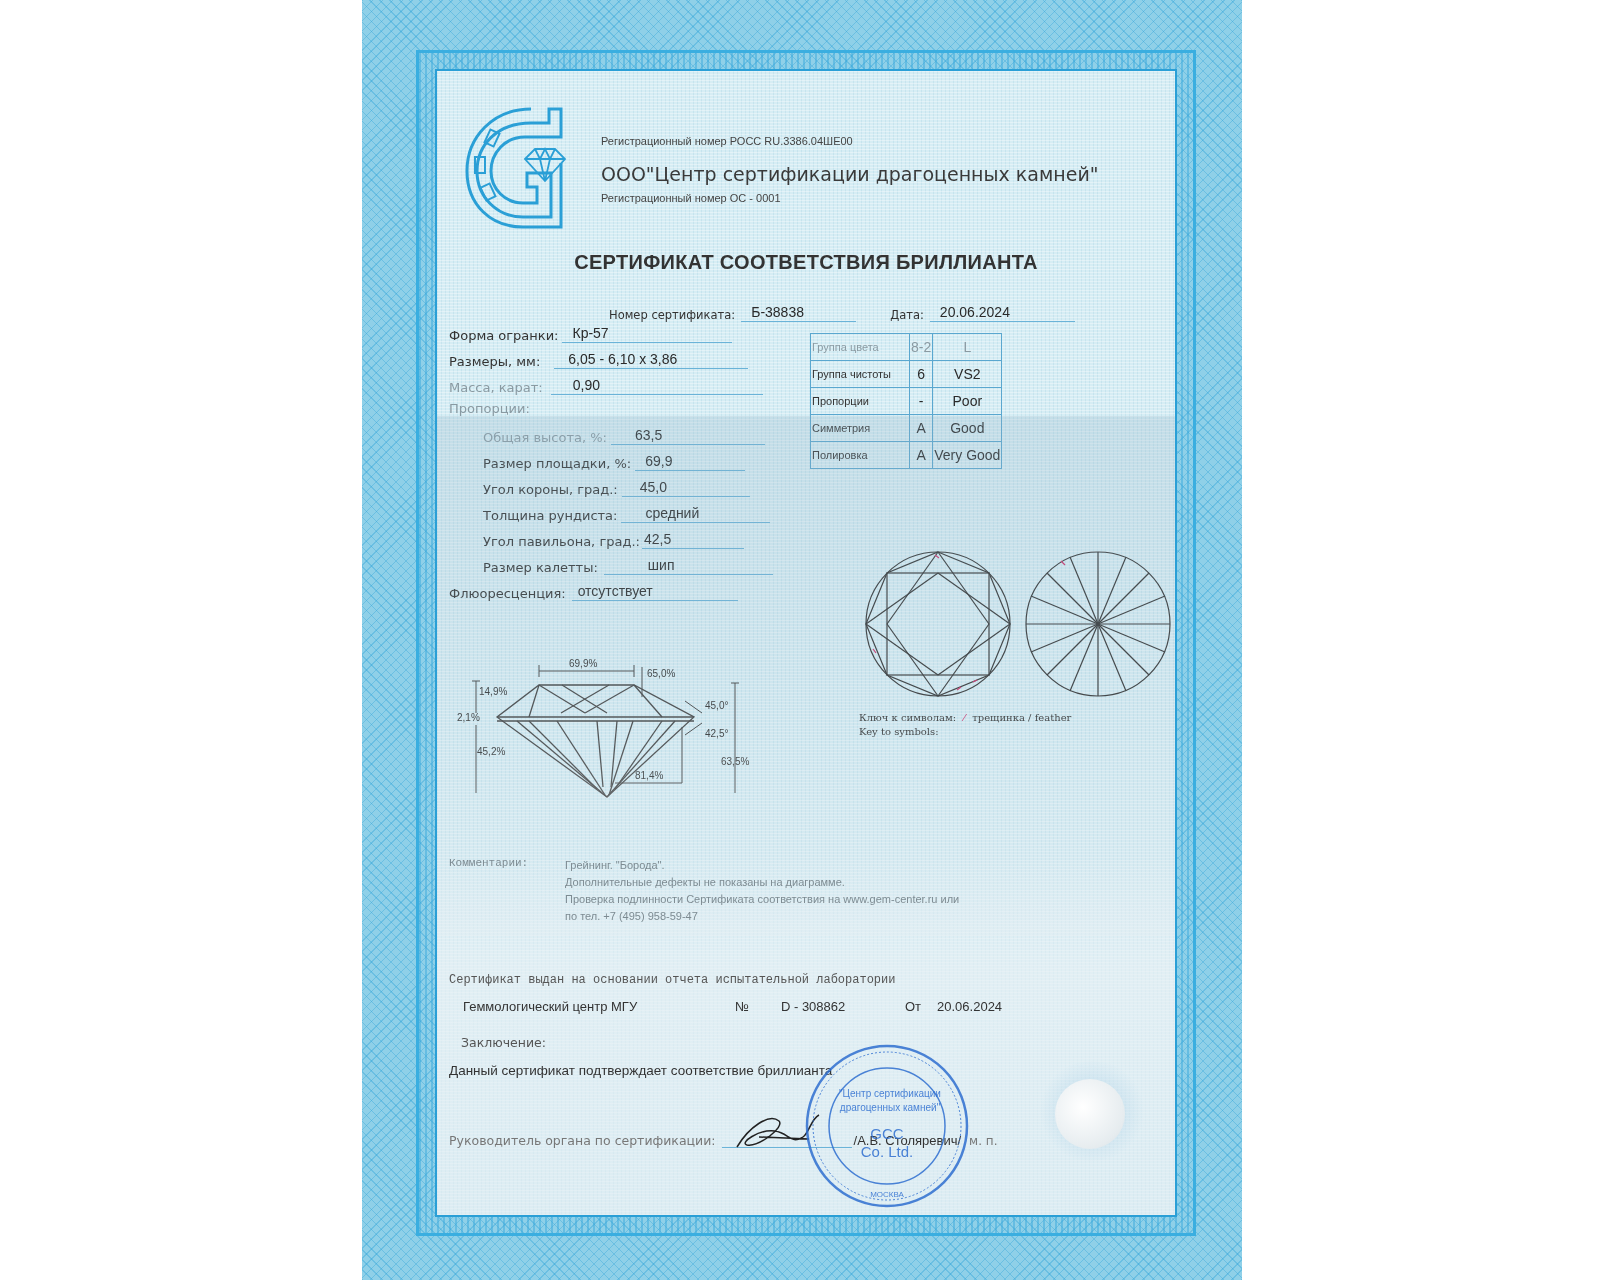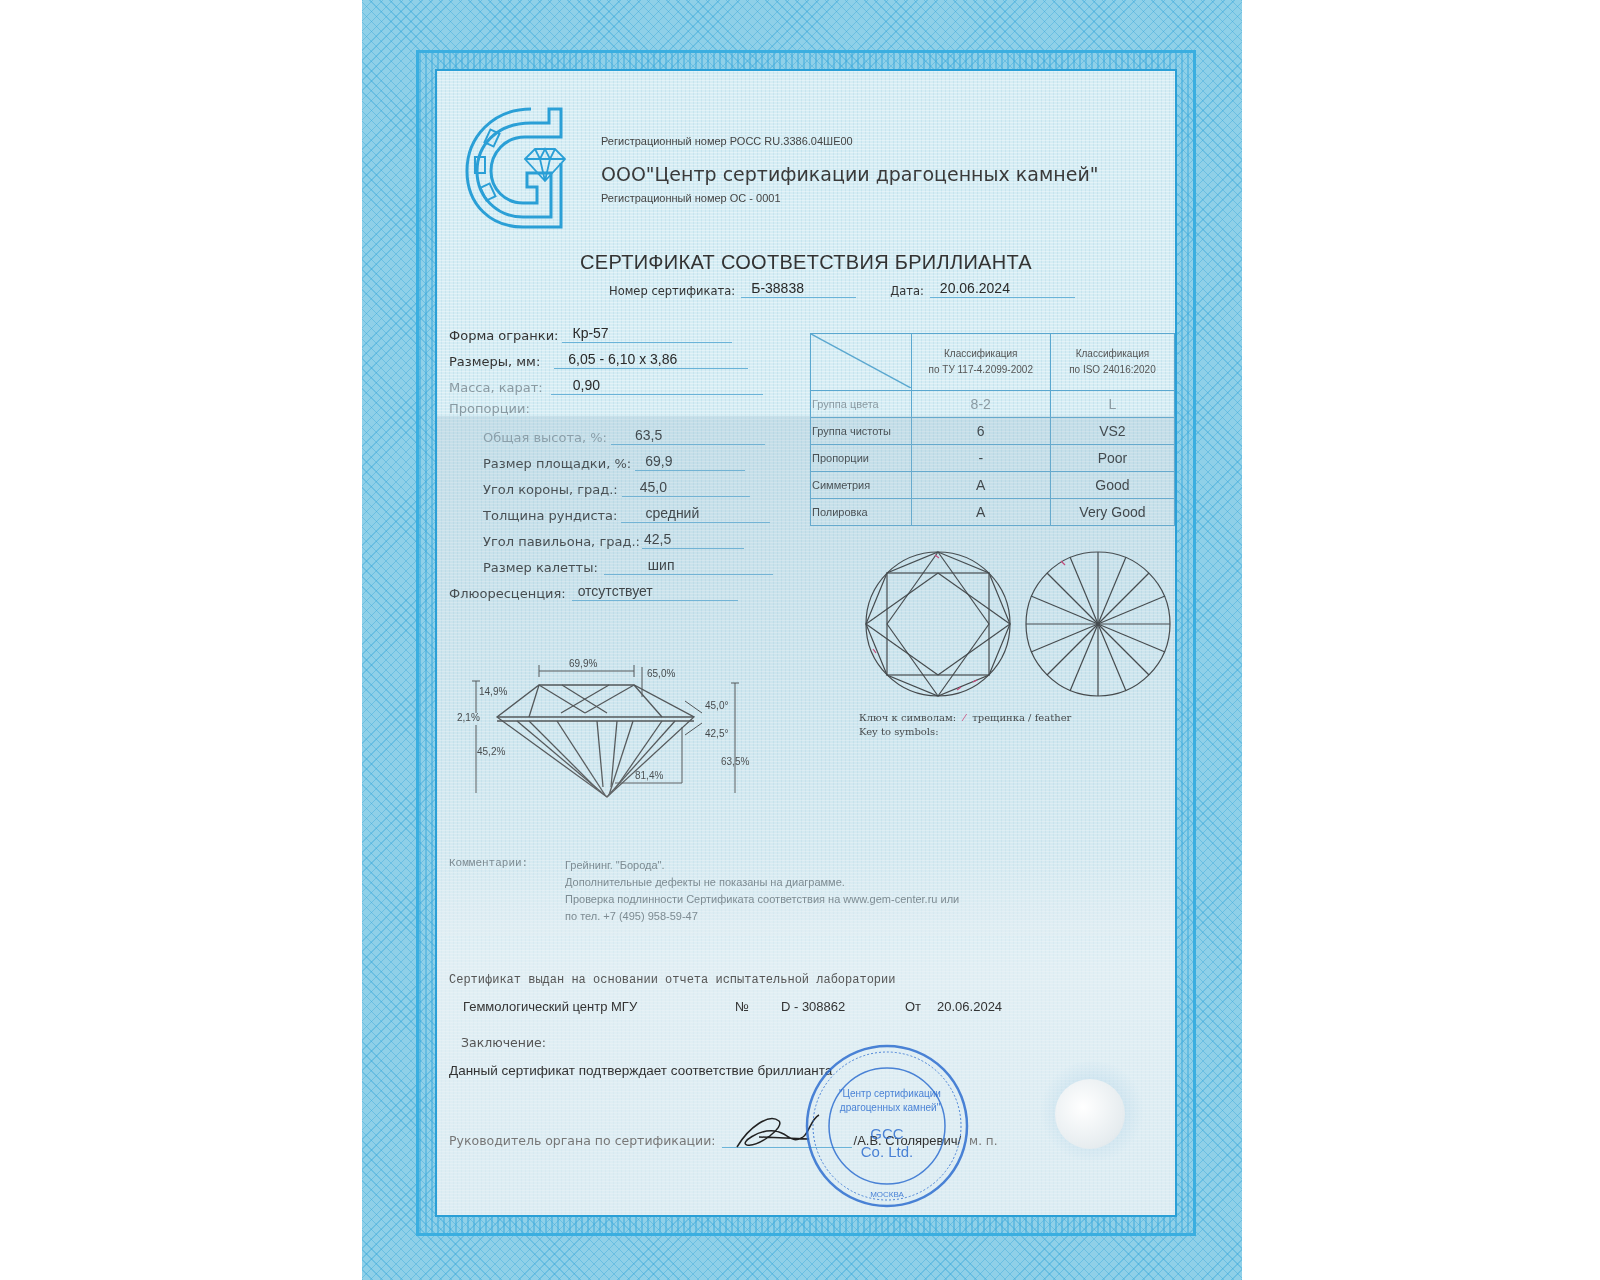--- a/index.html
+++ b/index.html
@@ -39,21 +39,21 @@
     background: linear-gradient(180deg, rgba(240,246,248,0.0), rgba(232,240,244,0.65) 30%, rgba(225,236,242,0.55));
     pointer-events: none;
   }
   .abs { position: absolute; }
   .logo { left: 24px; top: 30px; width: 110px; height: 130px; }
   .h-org1 { left: 164px; top: 36px; font-family: "DejaVu Sans", sans-serif; font-size: 19px; color: #3a3a3a; letter-spacing: 0.2px; }
   .h-reg1 { left: 164px; top: 64px; font-size: 11px; color: #444; }
   .h-org2 { left: 164px; top: 92px; font-family: "DejaVu Sans", sans-serif; font-size: 19px; color: #3a3a3a; }
   .h-reg2 { left: 164px; top: 121px; font-size: 11px; color: #444; }
   .h-addr { left: 414px; top: 121px; font-size: 11px; color: #444; line-height: 14px; }
-  .title { left: 0; right: 0; top: 180px; text-align: center; font-size: 20px; font-weight: normal; color: #333; letter-spacing: 0.3px; }
+  .title { left: 0; right: 0; top: 180px; text-align: center; font-size: 20px; font-weight: bold; color: #333; letter-spacing: 0.3px; }
   .num-row { left: 172px; top: 218px; font-size: 12px; color: #333; }
   .lbl { font-family: "DejaVu Sans", sans-serif; font-size: 13px; color: #333; }
   .row { position: absolute; display: flex; align-items: flex-end; }
   .row .v { font-size: 14px; color: #2a2a2a; border-bottom: 1px solid #6ab3d8; padding-left: 10px; height: 18px; line-height: 18px; }
   .faded { color: #8a9aa2 !important; }
   table.grades {
     position: absolute; left: 373px; top: 262px; border-collapse: collapse; font-size: 14px;
   }
   table.grades td { border: 1.5px solid #5aa7cf; text-align: center; height: 24px; color: #2a2a2a; }
   table.grades td.rl { text-align: left; font-size: 11px; width: 96px; color: #333; }
@@ -86,21 +86,21 @@
         <rect x="26" y="30" width="10" height="14" fill="none" stroke="#2a9fd6" stroke-width="2" transform="rotate(25 31 37)"></rect>
         <path d="M64 58 L74 48 L94 48 L104 58 L84 80 Z M64 58 L104 58 M74 48 L79 58 L84 48 L89 58 L94 48 M79 58 L84 80 L89 58" fill="none" stroke="#2a9fd6" stroke-width="1.8"></path>
       </svg>
 
       <div class="abs h-reg1">Регистрационный номер РОСС RU.3386.04ШЕ00</div>
       <div class="abs h-org2">ООО"Центр сертификации драгоценных камней"</div>
       <div class="abs h-reg2">Регистрационный номер ОС - 0001</div>
 
       <div class="abs title">СЕРТИФИКАТ СООТВЕТСТВИЯ БРИЛЛИАНТА</div>
 
-      <div class="row num-row" style="left:172px; top:208px;">
+      <div class="row num-row" style="left:172px; top:232px;">
         <span class="lbl" style="font-size:11.5px">Номер сертификата:</span>
         <span class="v" style="width:105px; margin-left:6px;">Б-38838</span>
         <span class="lbl" style="font-size:11.5px; margin-left:34px;">Дата:</span>
         <span class="v" style="width:135px; margin-left:6px;">20.06.2024</span>
       </div>
 
       <div class="row" style="left:12px; top:253px;">
         <span class="lbl">Форма огранки:</span>
         <span class="v" style="width:160px; margin-left:4px;">Кр-57</span>
       </div>
@@ -138,35 +138,20 @@
         <span class="lbl">Размер калетты:</span>
         <span class="v" style="width:125px; margin-left:6px; padding-left:44px;">шип</span>
       </div>
       <div class="row" style="left:12px; top:511px;">
         <span class="lbl">Флюоресценция:</span>
         <span class="v" style="width:160px; margin-left:6px; padding-left:6px;">отсутствует</span>
       </div>
 
       <table class="grades">
         <tbody>
-            <tr>
-          <td class="hdr diag-cell" style="width:100px;">
-            <svg width="100" height="54" style="position:absolute;left:0;top:0">
-                  <line x1="0" y1="0" x2="100" y2="54" stroke="#5aa7cf" stroke-width="1.5"></line>
-                </svg>
-          </td>
-          <td class="hdr" style="width:140px;">
-            <div>Классификация</div>
-            <div>по ТУ 117-4.2099-2002</div>
-          </td>
-          <td class="hdr" style="width:124px;">
-            <div>Классификация</div>
-            <div>по ISO 24016:2020</div>
-          </td>
-        </tr>
         <tr>
           <td class="rl faded">Группа цвета</td>
           <td class="faded">8-2</td>
           <td class="faded">L</td>
         </tr>
         <tr>
           <td class="rl">Группа чистоты</td>
           <td>6</td>
           <td>VS2</td>
         </tr>

